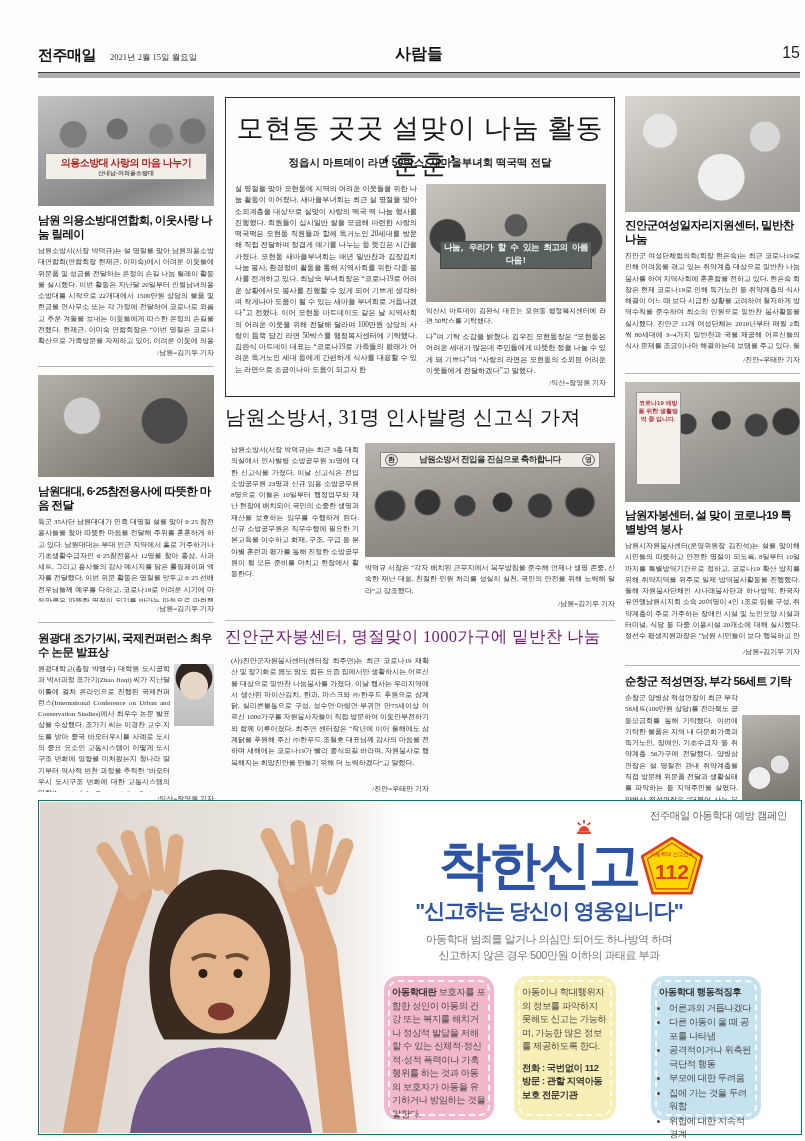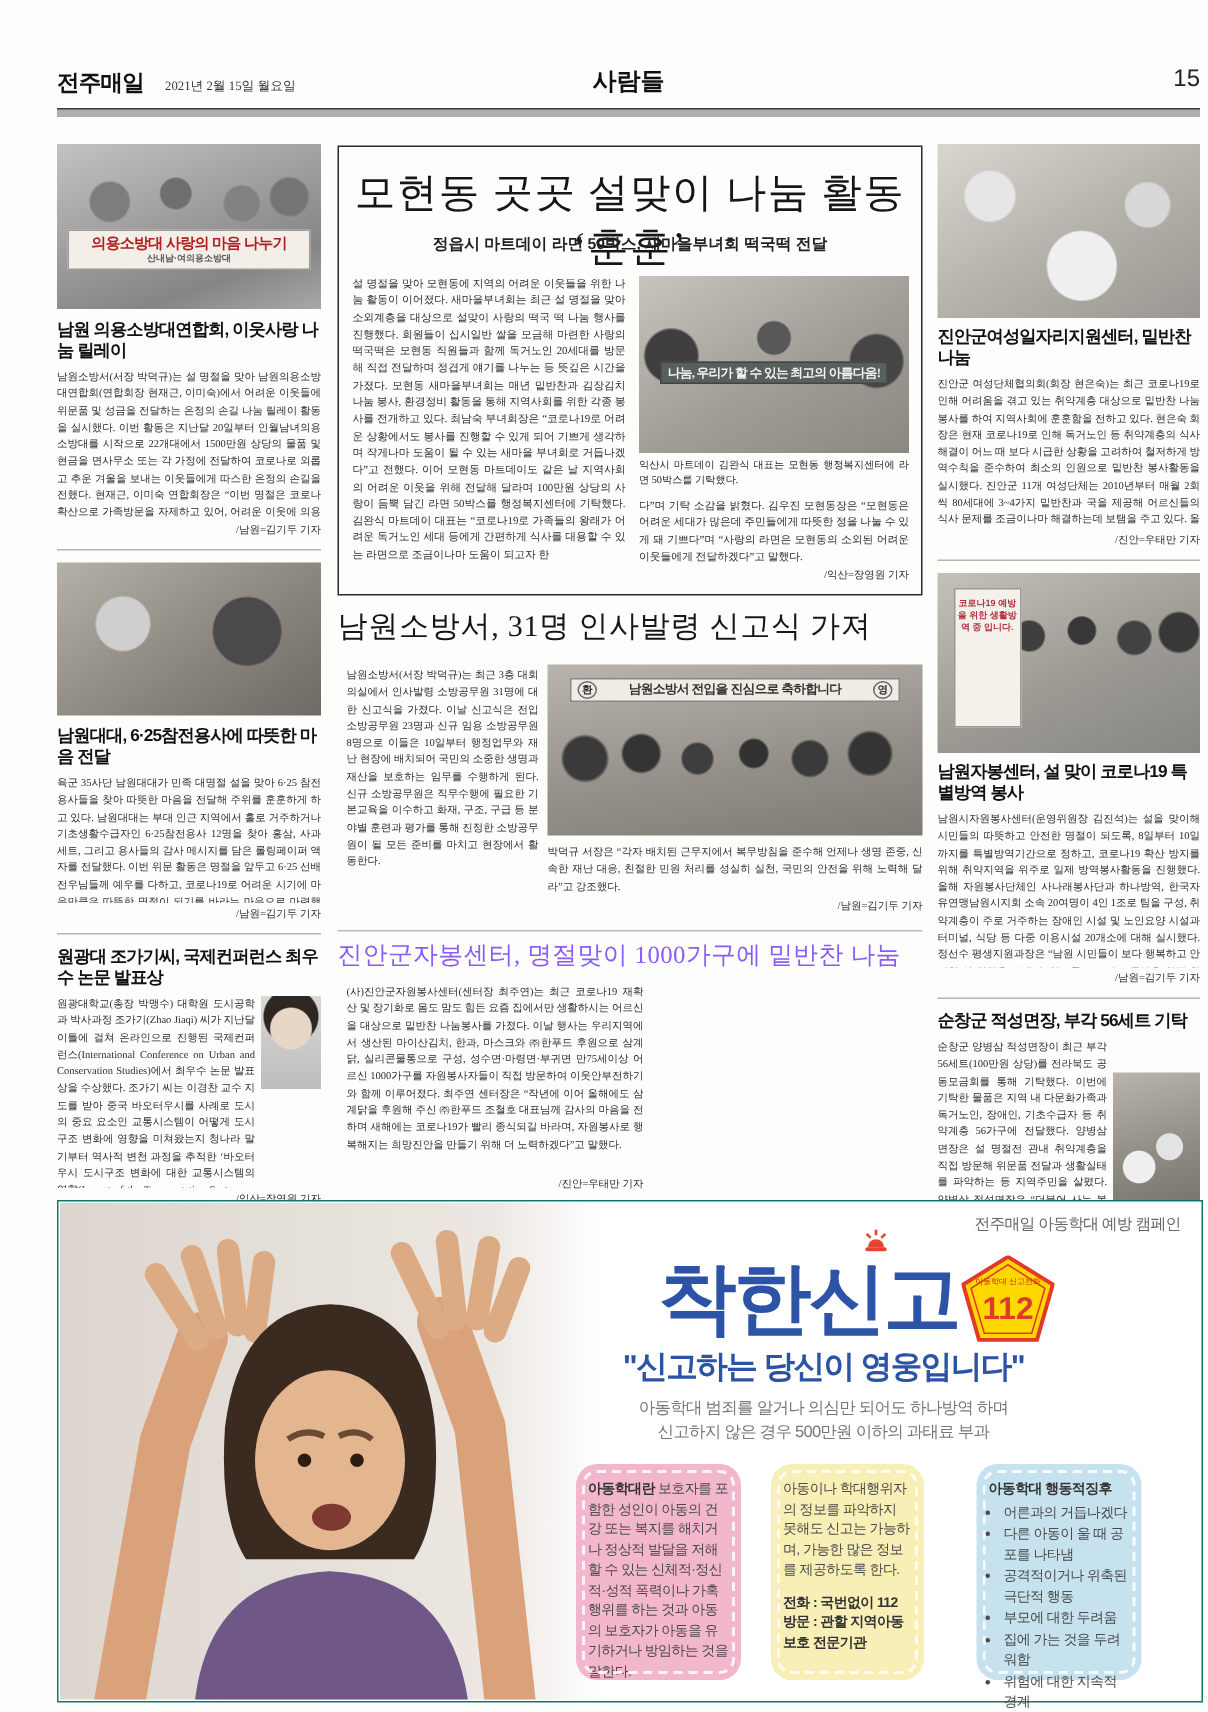--- a/index.html
+++ b/index.html
@@ -34,21 +34,21 @@
   .photo-banner .bl2{color:#555;font-size:6px;line-height:8px;}
   .caption{font-size:6.8px;line-height:9.5px;color:#222;text-align:justify;}
   
   .main-box{position:absolute;left:225px;top:97px;width:388px;height:298px;
             border:1.5px solid #2b2b2b;background:#fdfdfb;}
   .main-hl{position:absolute;left:0;right:0;top:12px;text-align:center;font-size:27px;
            letter-spacing:1px;color:#161616;font-weight:400;}
   .main-sub{position:absolute;left:0;right:0;top:58px;text-align:center;
             font-family:"Liberation Sans",sans-serif;font-weight:bold;font-size:10.5px;color:#222;}
   .hl-md{font-size:20px;letter-spacing:0.5px;color:#161616;font-weight:500;}
-  .hl-md2{font-size:16.5px;letter-spacing:0.3px;color:#8b5cf6;font-weight:500;}
+  .hl-md2{font-size:16.5px;letter-spacing:0.3px;color:#701a75;font-weight:500;}
   
   .ad-box{position:absolute;left:38px;top:800px;width:762px;height:333px;border:1px solid #0f766e;
           background:#ffffff;font-family:"Liberation Sans",sans-serif;}
   .ad-campaign{position:absolute;right:14px;top:8px;font-size:10.5px;color:#666;letter-spacing:-0.5px;}
   .ad-title{position:absolute;left:400px;top:30px;width:200px;text-align:center;
             font-size:52px;font-weight:bold;color:#2d53a7;letter-spacing:-2px;}
   .ad-slogan{position:absolute;left:360px;top:96px;width:300px;text-align:center;
              font-size:21px;font-weight:bold;color:#2d53a7;letter-spacing:-1px;}
   .ad-desc{position:absolute;left:360px;top:130px;width:300px;text-align:center;
            font-size:11px;line-height:16px;color:#777;letter-spacing:-0.5px;}
@@ -121,21 +121,21 @@
 
     <div class="body-txt" style="position:absolute;left:9px;top:86px;width:182px;height:202px;font-size:7.2px;">설 명절을 맞아 모현동에 지역의 어려운 이웃들을 위한 나눔 활동이 이어졌다. 새마을부녀회는 최근 설 명절을 맞아 소외계층을 대상으로 설맞이 사랑의 떡국 떡 나눔 행사를 진행했다. 회원들이 십시일반 쌀을 모금해 마련한 사랑의 떡국떡은 모현동 직원들과 함께 독거노인 20세대를 방문해 직접 전달하며 정겹게 얘기를 나누는 등 뜻깊은 시간을 가졌다. 모현동 새마을부녀회는 매년 밑반찬과 김장김치 나눔 봉사, 환경정비 활동을 통해 지역사회를 위한 각종 봉사를 전개하고 있다. 최남숙 부녀회장은 “코로나19로 어려운 상황에서도 봉사를 진행할 수 있게 되어 기쁘게 생각하며 작게나마 도움이 될 수 있는 새마을 부녀회로 거듭나겠다”고 전했다. 이어 모현동 마트데이도 같은 날 지역사회의 어려운 이웃을 위해 전달해 달라며 100만원 상당의 사랑이 듬뿍 담긴 라면 50박스를 행정복지센터에 기탁했다. 김완식 마트데이 대표는 “코로나19로 가족들의 왕래가 어려운 독거노인 세대 등에게 간편하게 식사를 대용할 수 있는 라면으로 조금이나마 도움이 되고자 한</div>
 
     <div style="position:absolute;left:200px;top:86px;width:180px;height:204px;">
       <div class="photo" style="height:118px;background:
           radial-gradient(circle at 12% 45%, #3f3f3f 0 10%, transparent 11%),
           radial-gradient(circle at 50% 35%, #585858 0 9%, transparent 10%),
           radial-gradient(circle at 88% 48%, #454545 0 10%, transparent 11%),
           linear-gradient(150deg,#c7c3bd 0%,#a09c96 55%,#8b8781 100%);">
         <div style="position:absolute;left:8%;right:8%;top:48%;background:#58605e;border:1px solid #444;
-                    color:#f2f2ee;text-align:center;font-family:Liberation Serif, serif;
+                    color:#f2f2ee;text-align:center;font-family:Liberation Mono, monospace;
                     font-weight:bold;font-size:8.5px;line-height:13px;letter-spacing:-0.5px;">나눔, 우리가 할 수 있는 최고의 아름다움!</div>
       </div>
       <div class="caption" style="margin-top:4px;height:20px;overflow:hidden;">익산시 마트데이 김완식 대표는 모현동 행정복지센터에 라면 50박스를 기탁했다.</div>
       <div class="body-txt" style="margin-top:6px;height:44px;font-size:7.2px;">다”며 기탁 소감을 밝혔다. 김우진 모현동장은 “모현동은 어려운 세대가 많은데 주민들에게 따뜻한 정을 나눌 수 있게 돼 기쁘다”며 “사랑의 라면은 모현동의 소외된 어려운 이웃들에게 전달하겠다”고 말했다.</div>
       <div class="byline">/익산=장영원 기자</div>
     </div>
   </div>
 
   <div style="position:absolute;left:225px;top:404px;width:390px;">
     <div class="hl-md">남원소방서, 31명 인사발령 신고식 가져</div>

